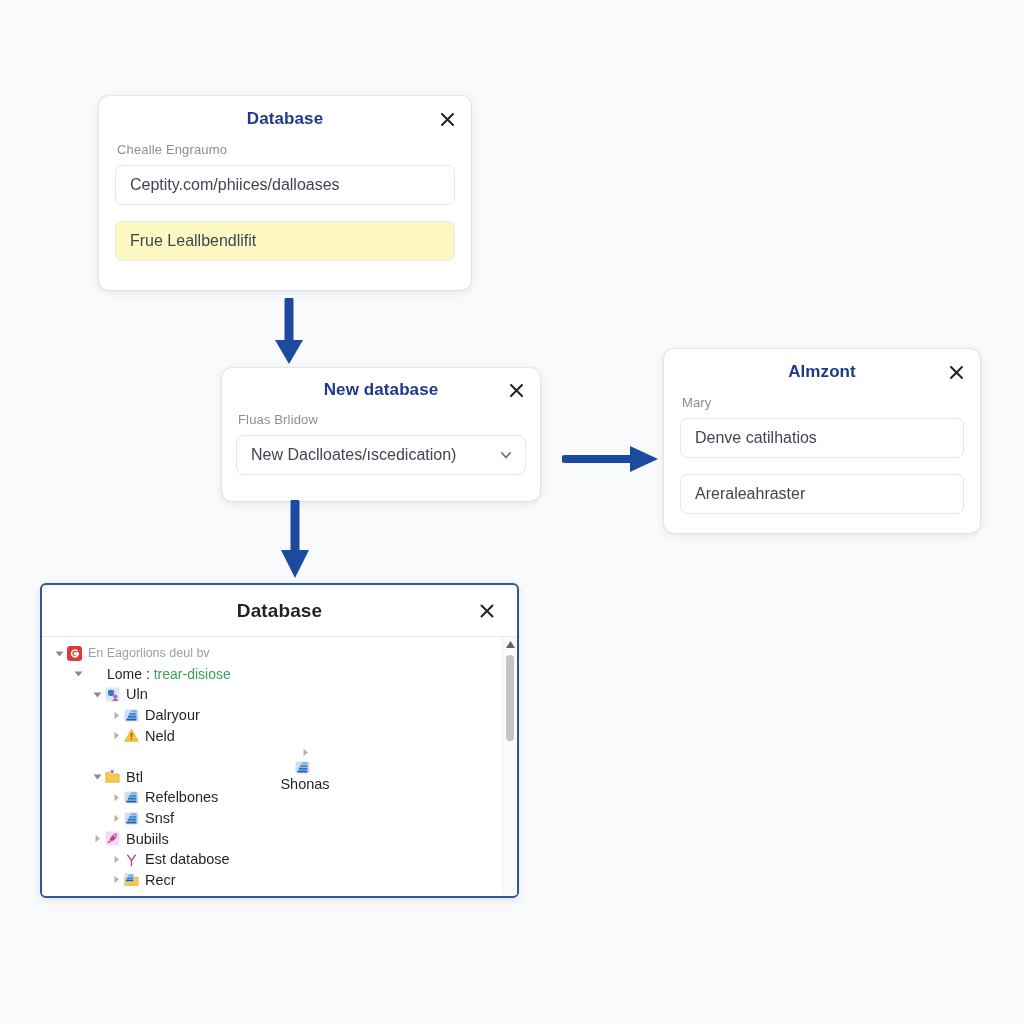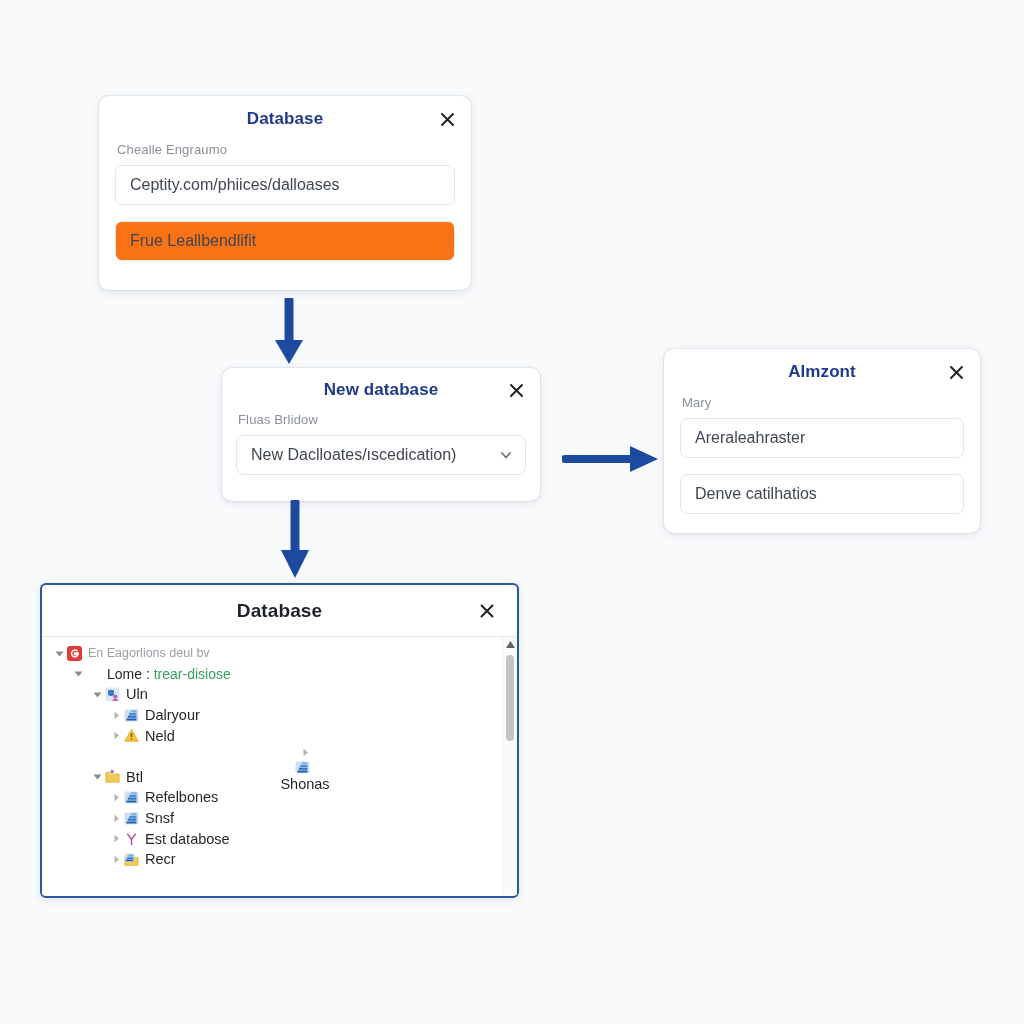--- a/index.html
+++ b/index.html
@@ -85,21 +85,21 @@
     padding: 0 14px;
     border: 1px solid #e3e7ec;
     border-radius: 7px;
     background: #ffffff;
     font-size: 16px;
     color: #3f4651;
     white-space: nowrap;
     overflow: hidden;
   }
   .text-field.filled {
-    background: #f97316;
+    background: #fef9c3;
     border-color: #eaebee;
     color: #3f4651;
   }
   .text-field + .text-field { margin-top: 16px; }
 
   .select-field {
     box-sizing: border-box;
     width: 100%;
     height: 40px;
     display: flex;
@@ -259,22 +259,22 @@
     <div class="panel-head">
       <div class="panel-title">Almzont</div>
       <div class="close-icon">
         <svg width="17" height="17" viewBox="0 0 17 17">
             <path d="M3 3 L14 14 M14 3 L3 14" stroke="currentColor" stroke-width="2" stroke-linecap="round" fill="none"></path>
           </svg>
       </div>
     </div>
     <div class="panel-body">
       <div class="field-label">Mary</div>
+      <div class="text-field">Denve catilhatios</div>
       <div class="text-field">Areraleahraster</div>
-      <div class="text-field">Denve catilhatios</div>
     </div>
   </div>
 
   <div class="arrow" style="left:280px; top:500px;">
     <svg width="32" height="84" viewBox="0 0 32 84">
       <path d="M15 2 L15 54" stroke="#1c4a9e" stroke-width="9" stroke-linecap="round" fill="none"></path>
       <path d="M15 78 L1 50 L29 50 Z" fill="#1c4a9e"></path>
     </svg>
   </div>
 
@@ -421,20 +421,36 @@
               <svg width="15" height="15" viewBox="0 0 15 15">
                 <rect x="0.5" y="1.5" width="14" height="12" rx="1.5" fill="#cfe0f5"></rect>
                 <path d="M2.5 10.5h10v2h-10z" fill="#1f5fa8"></path>
                 <path d="M3.8 7.6h8.7v2.2H3.8z" fill="#2f74c0"></path>
                 <path d="M5.2 4.8h7.3V7H5.2z" fill="#4d90d8"></path>
                 <path d="M7 2.2h5.5v2.1H7z" fill="#7cb0e6"></path>
               </svg>
             </span>
             <span class="tlabel">Snsf</span>
           </div>
+          <div class="trow" style="padding-left: 48px;">
+            <span class="tw">
+              <svg width="9" height="9" viewBox="0 0 9 9">
+                <path d="M2.5 0.8 L7 4.5 L2.5 8.2 Z" fill="#b5b5b5"></path>
+              </svg>
+            </span>
+            <span class="ticon">
+              <svg width="15" height="15" viewBox="0 0 15 15">
+                <rect x="0.5" y="0.5" width="14" height="14" rx="2.5" fill="#f6d9ec"></rect>
+                <path d="M11.8 2.6c-2.4.2-4 1.2-5.6 3.2L4.6 8.6l2 2 2.5-1.7c2-1.6 2.6-3.6 2.7-6.3z" fill="#c0399a"></path>
+                <path d="M4.3 9.4 2.5 12.6l3.3-1.8z" fill="#a0258a"></path>
+                <circle cx="9.6" cy="4.8" r="1" fill="#f6d9ec"></circle>
+              </svg>
+            </span>
+            <span class="tlabel">Bubiils</span>
+          </div>
           <div class="trow" style="padding-left: 67px;">
             <span class="tw">
               <svg width="9" height="9" viewBox="0 0 9 9">
                 <path d="M2.5 0.8 L7 4.5 L2.5 8.2 Z" fill="#b5b5b5"></path>
               </svg>
             </span>
             <span class="ticon">
               <svg width="15" height="15" viewBox="0 0 15 15">
                 <path d="M7.5 13.5V8.4" stroke="#c0399a" stroke-width="1.4" stroke-linecap="round" fill="none"></path>
                 <path d="M7.5 8.4 3.6 3.2 M7.5 8.4 11.4 3.2" stroke="#c0399a" stroke-width="1.4" stroke-linecap="round" fill="none"></path>

